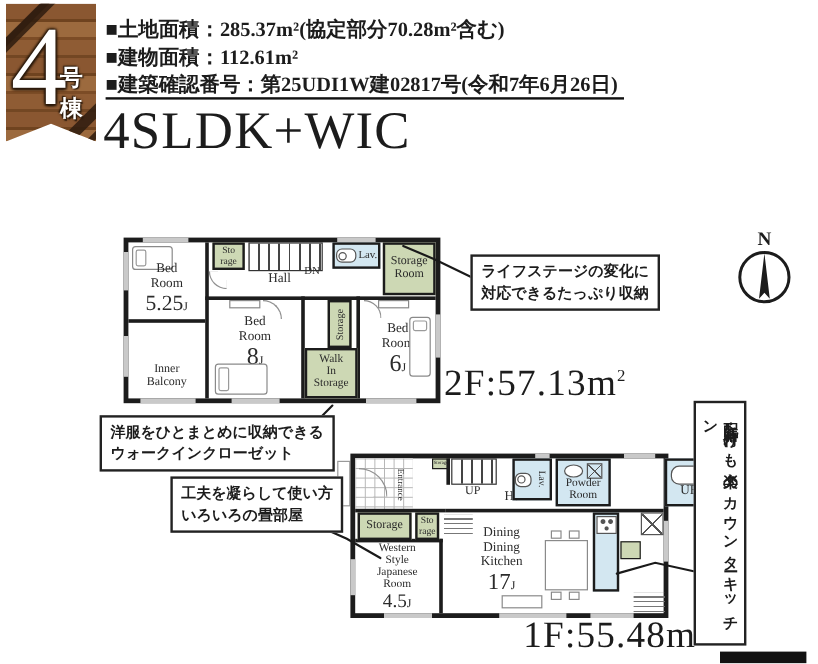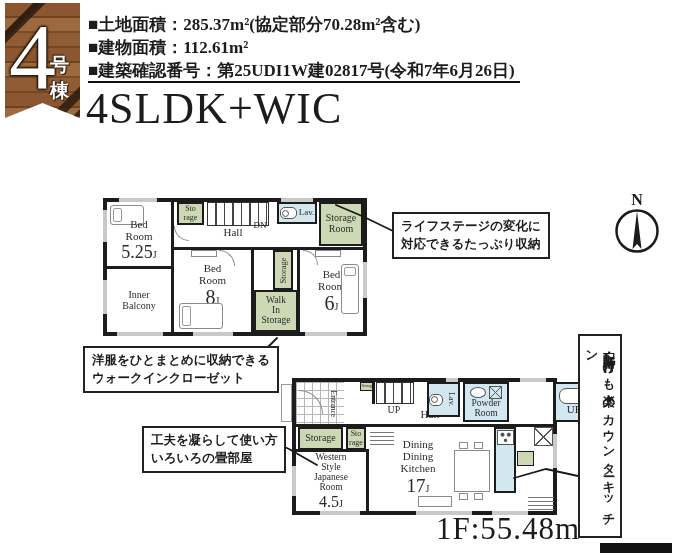--- a/index.html
+++ b/index.html
@@ -148,21 +148,21 @@
       <span class="rl-s">rage</span>
     </div>
     <div class="bluer room" style="left:170px;top:0;width:40px;height:22px;flex-direction:row;gap:2px;">
       <span class="toilet"></span>
       <span class="rl-s" style="font-size:9px;">Lav.</span>
     </div>
     <div class="sgreen room" style="left:212px;top:0;width:44px;height:44px;">
       <span class="rl-m">Storage</span>
       <span class="rl-m">Room</span>
     </div>
-    <div class="room" style="left:0;top:67px;width:64px;height:63px;text-align:center;">
+    <div class="room" style="left:0;top:80px;width:64px;height:63px;text-align:center;">
       <span class="rl-m">Inner</span>
       <span class="rl-m">Balcony</span>
     </div>
     <div class="room" style="left:67px;top:48px;width:77px;height:70px;">
       <span class="rl">Bed</span>
       <span class="rl">Room</span>
       <span class="rsize" style="font-size:20px;"><span>8</span><span class="runit">J</span></span>
     </div>
     <div class="bed" style="left:72px;top:101px;width:44px;height:26px;"></div>
     <div class="sgreen room" style="left:166px;top:48px;width:20px;height:40px;">
@@ -180,20 +180,23 @@
     </div>
     <div class="bed bedv" style="left:234px;top:62px;width:18px;height:50px;"></div>
 
     <div class="furn" style="left:84px;top:48px;width:26px;height:7px;"></div>
     <div class="furn" style="left:208px;top:48px;width:26px;height:7px;"></div>
     <div class="arc" style="left:67px;top:24px;width:15px;height:15px;border-radius:0 0 0 100%;border-top:none;border-right:none;"></div>
     <div class="arc" style="left:112px;top:48px;width:16px;height:16px;border-radius:0 100% 0 0;border-left:none;border-bottom:none;"></div>
     <div class="arc" style="left:196px;top:48px;width:15px;height:15px;border-radius:0 100% 0 0;border-left:none;border-bottom:none;"></div>
   </div>
 
+  <div class="area-label" style="left:370px;top:301px;">
+    <span>2F:57.13m</span><sup>2</sup>
+  </div>
 
   <div class="abs" style="left:281px;top:384px;width:11px;height:38px;border:1.5px solid #999;box-sizing:border-box;"></div>
 
   <div class="plan" style="left:292px;top:378px;width:265px;height:137px;">
 
     <div class="win" style="bottom:-4px;left:24px;width:40px;height:4px;"></div>
     <div class="win" style="bottom:-4px;left:120px;width:56px;height:4px;"></div>
     <div class="win" style="bottom:-4px;left:196px;width:36px;height:4px;"></div>
     <div class="win" style="right:-4px;top:52px;width:4px;height:34px;"></div>
     <div class="win" style="left:-4px;top:84px;width:4px;height:30px;"></div>
@@ -281,21 +284,21 @@
   </div>
 
   <div class="note" style="left:392px;top:212px;">
     <div>ライフステージの変化に</div>
     <div>対応できるたっぷり収納</div>
   </div>
   <div class="note" style="left:83px;top:346px;">
     <div>洋服をひとまとめに収納できる</div>
     <div>ウォークインクローゼット</div>
   </div>
-  <div class="note" style="left:142px;top:397px;margin-top:29px;">
+  <div class="note" style="left:142px;top:397px;">
     <div>工夫を凝らして使い方</div>
     <div>いろいろの畳部屋</div>
   </div>
   <div class="vnote" style="left:578px;top:334px;height:204px;">配膳・片付けも楽々のカウンターキッチン</div>
 
   <svg class="leaders" width="682" height="553" viewBox="0 0 682 553">
     <polyline points="393,231 362,216 336,205" fill="none" stroke="#1a1a1a" stroke-width="1.8" stroke-linecap="round"></polyline>
     <polyline points="248,366 263,352 277,338" fill="none" stroke="#1a1a1a" stroke-width="1.8" stroke-linecap="round"></polyline>
     <polyline points="260,436 289,449 317,465" fill="none" stroke="#1a1a1a" stroke-width="1.8" stroke-linecap="round"></polyline>
     <polyline points="578,476 546,469 514,478" fill="none" stroke="#1a1a1a" stroke-width="1.8" stroke-linecap="round"></polyline>

